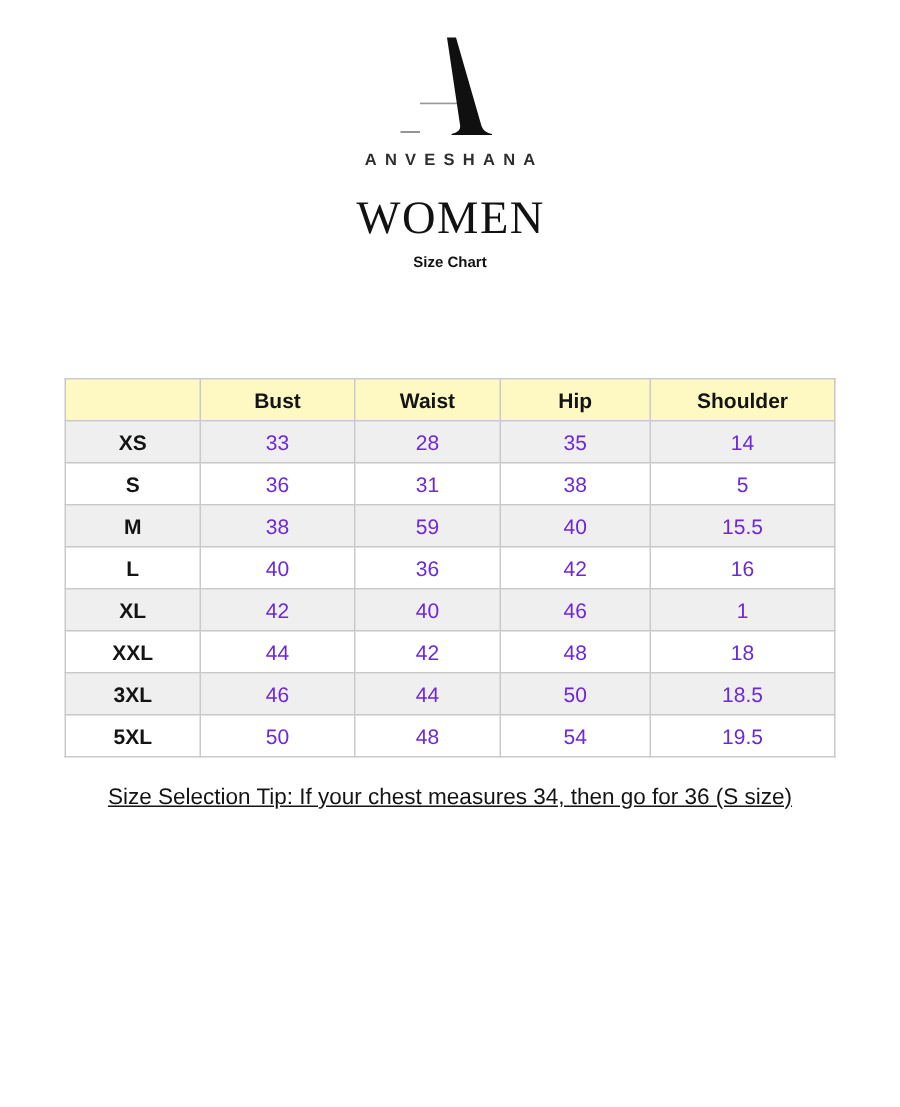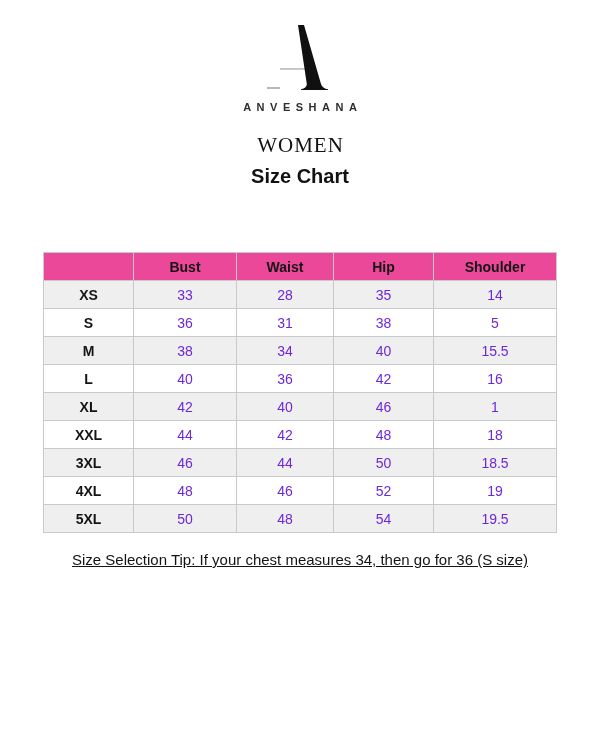--- a/index.html
+++ b/index.html
@@ -32,49 +32,49 @@
     font-weight: 600;
     letter-spacing: 5.5px;
     text-indent: 5.5px; 
     color: #2e2e2e;
     line-height: 14px;
   }
   .category {
     margin: 14px 0 0 1px;
     font-family: "Liberation Serif", serif;
     font-weight: 400;
-    font-size: 21px;
+    font-size: 31px;
     line-height: 34px;
     letter-spacing: 1px;
     color: #121212;
   }
   .subtitle {
     margin: 4px 0 0 0;
-    font-size: 20px;
+    font-size: 10px;
     line-height: 20px;
     font-weight: bold;
     color: #121212;
   }
   table.chart {
     margin-top: 66px;
     border-collapse: collapse;
     table-layout: fixed;
     width: 513px;
     font-size: 14px;
   }
   table.chart th,
   table.chart td {
     border: 1px solid #c9c9c9;
     height: 27px;
     text-align: center;
     vertical-align: middle;
     padding: 0;
   }
   table.chart thead th {
-    background: #ec4899;
+    background: #fef9c3;
     font-weight: bold;
     color: #141414;
   }
   table.chart tbody th {
     font-weight: bold;
     color: #141414;
     margin-top: 40px;
   }
   table.chart tbody td {
     font-weight: normal;
@@ -142,21 +142,21 @@
       <tr>
         <th>S</th>
         <td>36</td>
         <td>31</td>
         <td>38</td>
         <td>5</td>
       </tr>
       <tr>
         <th>M</th>
         <td>38</td>
-        <td>34</td>
+        <td>59</td>
         <td>40</td>
         <td>15.5</td>
       </tr>
       <tr>
         <th>L</th>
         <td>40</td>
         <td>36</td>
         <td>42</td>
         <td>16</td>
       </tr>
@@ -175,27 +175,20 @@
         <td>18</td>
       </tr>
       <tr>
         <th>3XL</th>
         <td>46</td>
         <td>44</td>
         <td>50</td>
         <td>18.5</td>
       </tr>
       <tr>
-        <th>4XL</th>
-        <td>48</td>
-        <td>46</td>
-        <td>52</td>
-        <td>19</td>
-      </tr>
-      <tr>
         <th>5XL</th>
         <td>50</td>
         <td>48</td>
         <td>54</td>
         <td>19.5</td>
       </tr>
     </tbody>
   </table>
 
   <p class="tip">Size Selection Tip: If your chest measures 34, then go for 36 (S size)</p>

